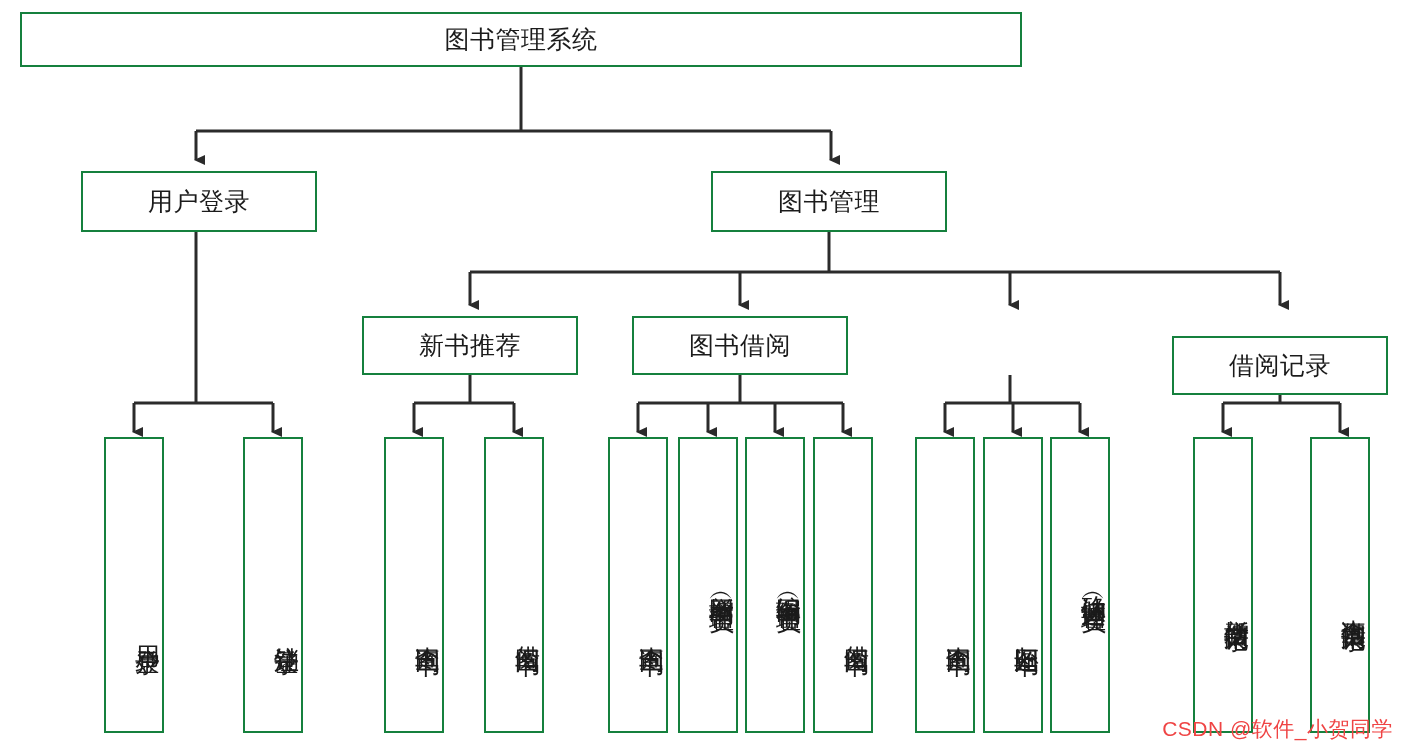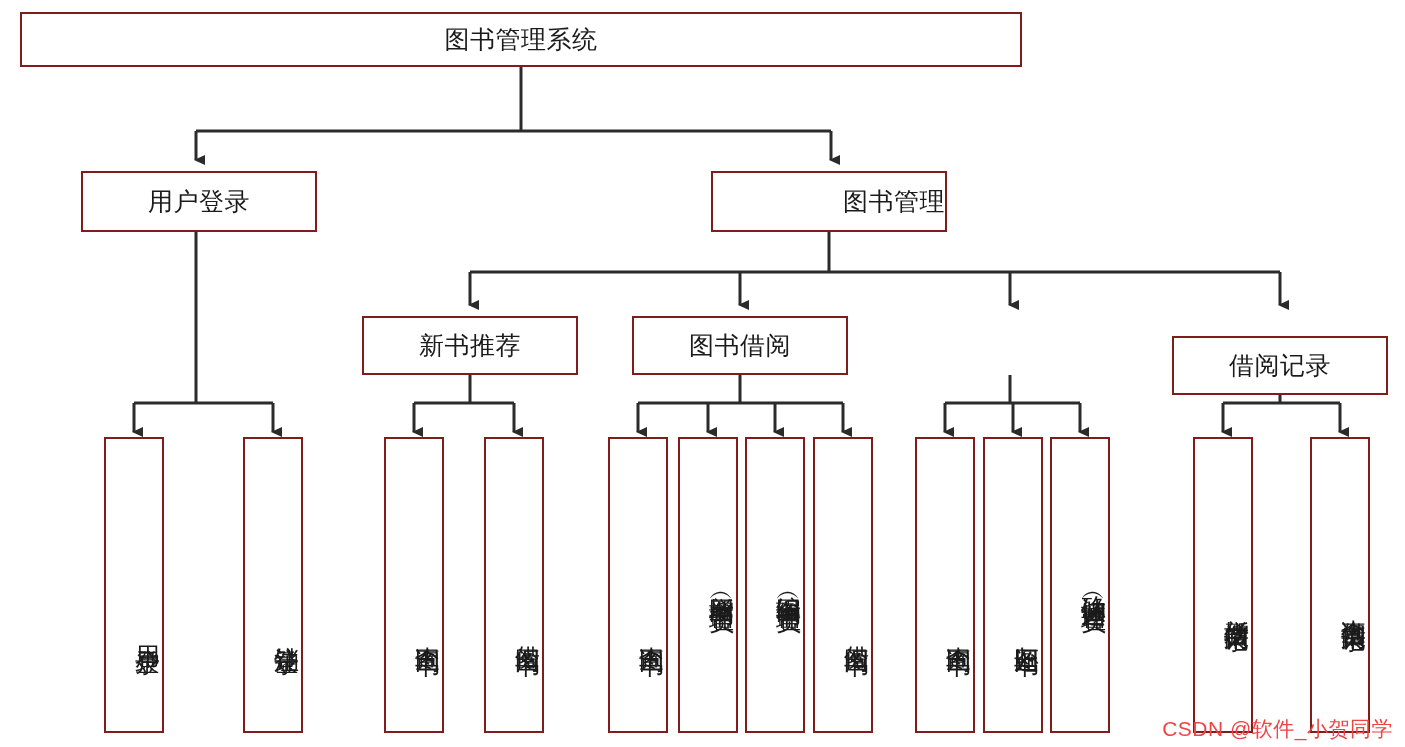--- a/index.html
+++ b/index.html
@@ -21,21 +21,21 @@
     position: absolute;
     left: 0;
     top: 0;
     width: 1405px;
     height: 747px;
     pointer-events: none;
   }
   .node {
     position: absolute;
     box-sizing: border-box;
-    border: 2px solid #7f1d1d;
+    border: 2px solid #15803d;
     background: #ffffff;
     display: flex;
     align-items: center;
     justify-content: center;
     color: #1b1b1b;
     line-height: 1.18;
   }
   .node.h {
     font-size: 25px;
     letter-spacing: 0.5px;
@@ -128,21 +128,21 @@
   </svg>
 
   <div class="node h" style="left:20px; top:12px; width:1002px; height:55px;">
     <span>图书管理系统</span>
   </div>
 
   <div class="node h" style="left:81px; top:171px; width:236px; height:61px;">
     <span>用户登录</span>
   </div>
 
-  <div class="node h" style="left:711px; top:171px; width:236px; height:61px;justify-content:flex-end;">
+  <div class="node h" style="left:711px; top:171px; width:236px; height:61px;">
     <span>图书管理</span>
   </div>
 
   <div class="node h" style="left:362px; top:316px; width:216px; height:59px;">
     <span>新书推荐</span>
   </div>
 
   <div class="node h" style="left:632px; top:316px; width:216px; height:59px;">
     <span>图书借阅</span>
   </div>

